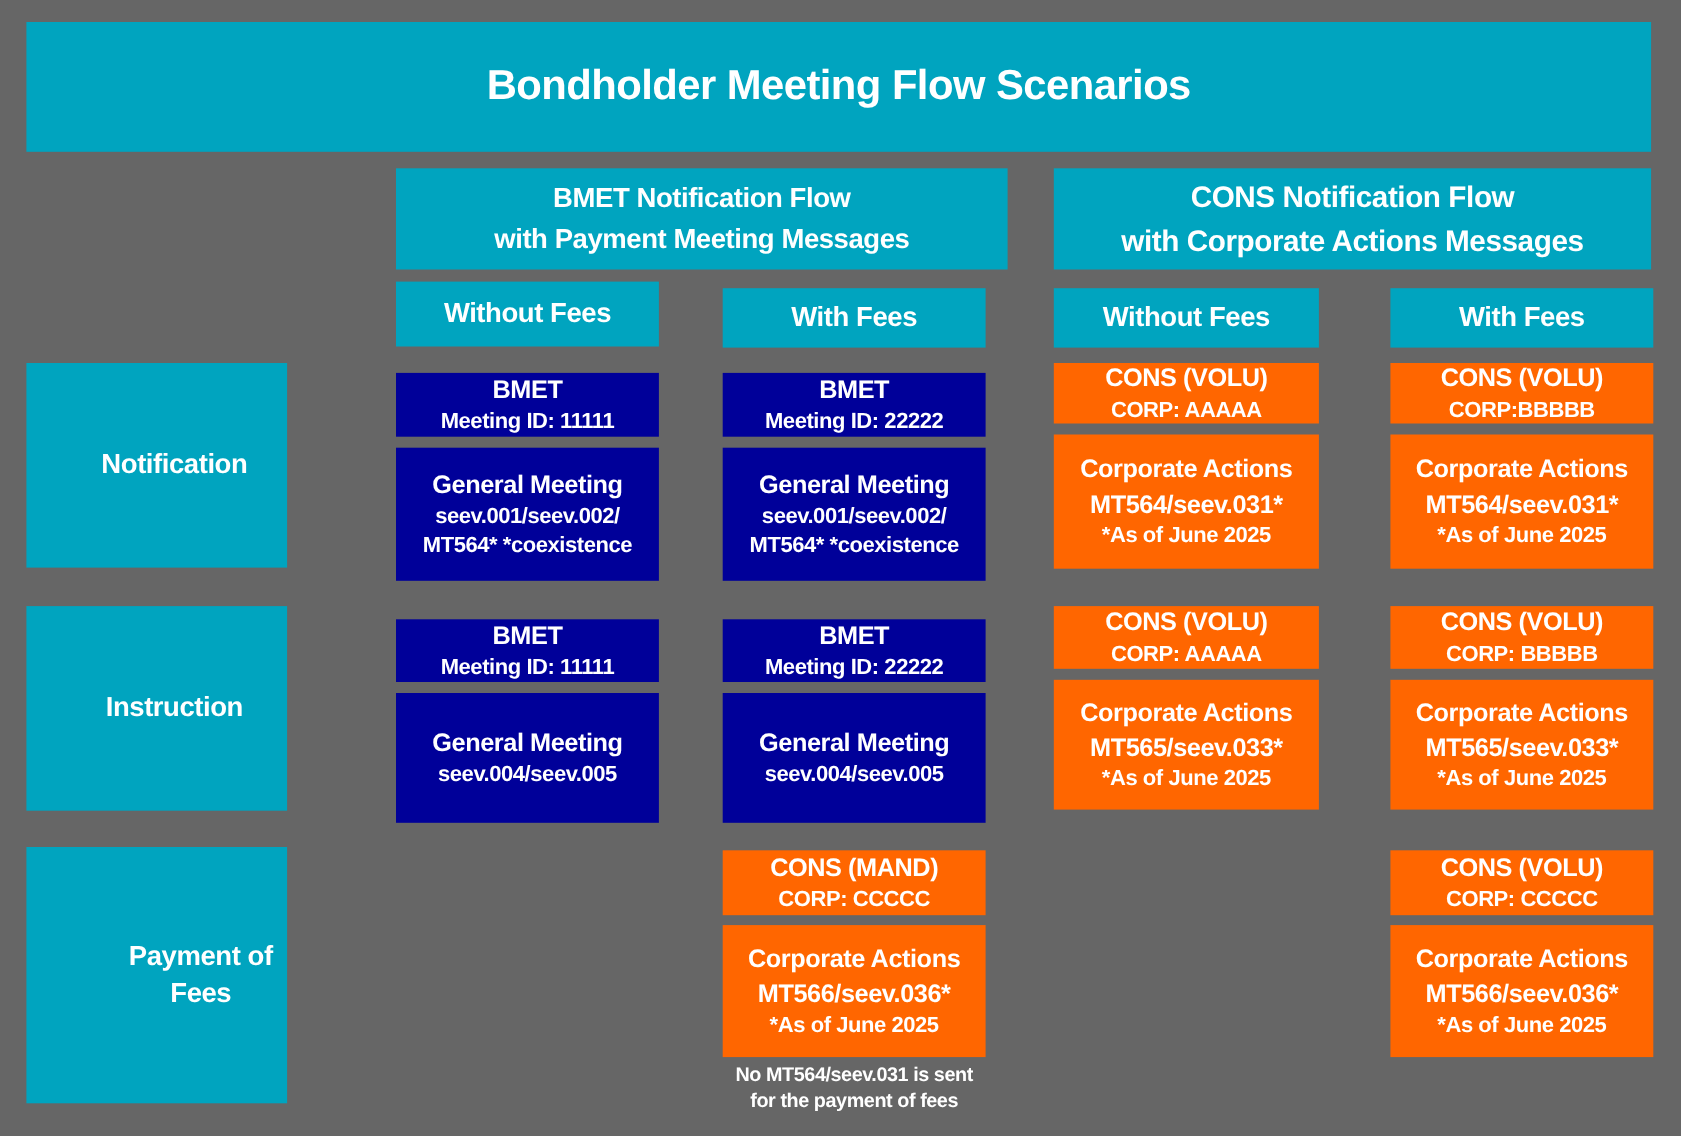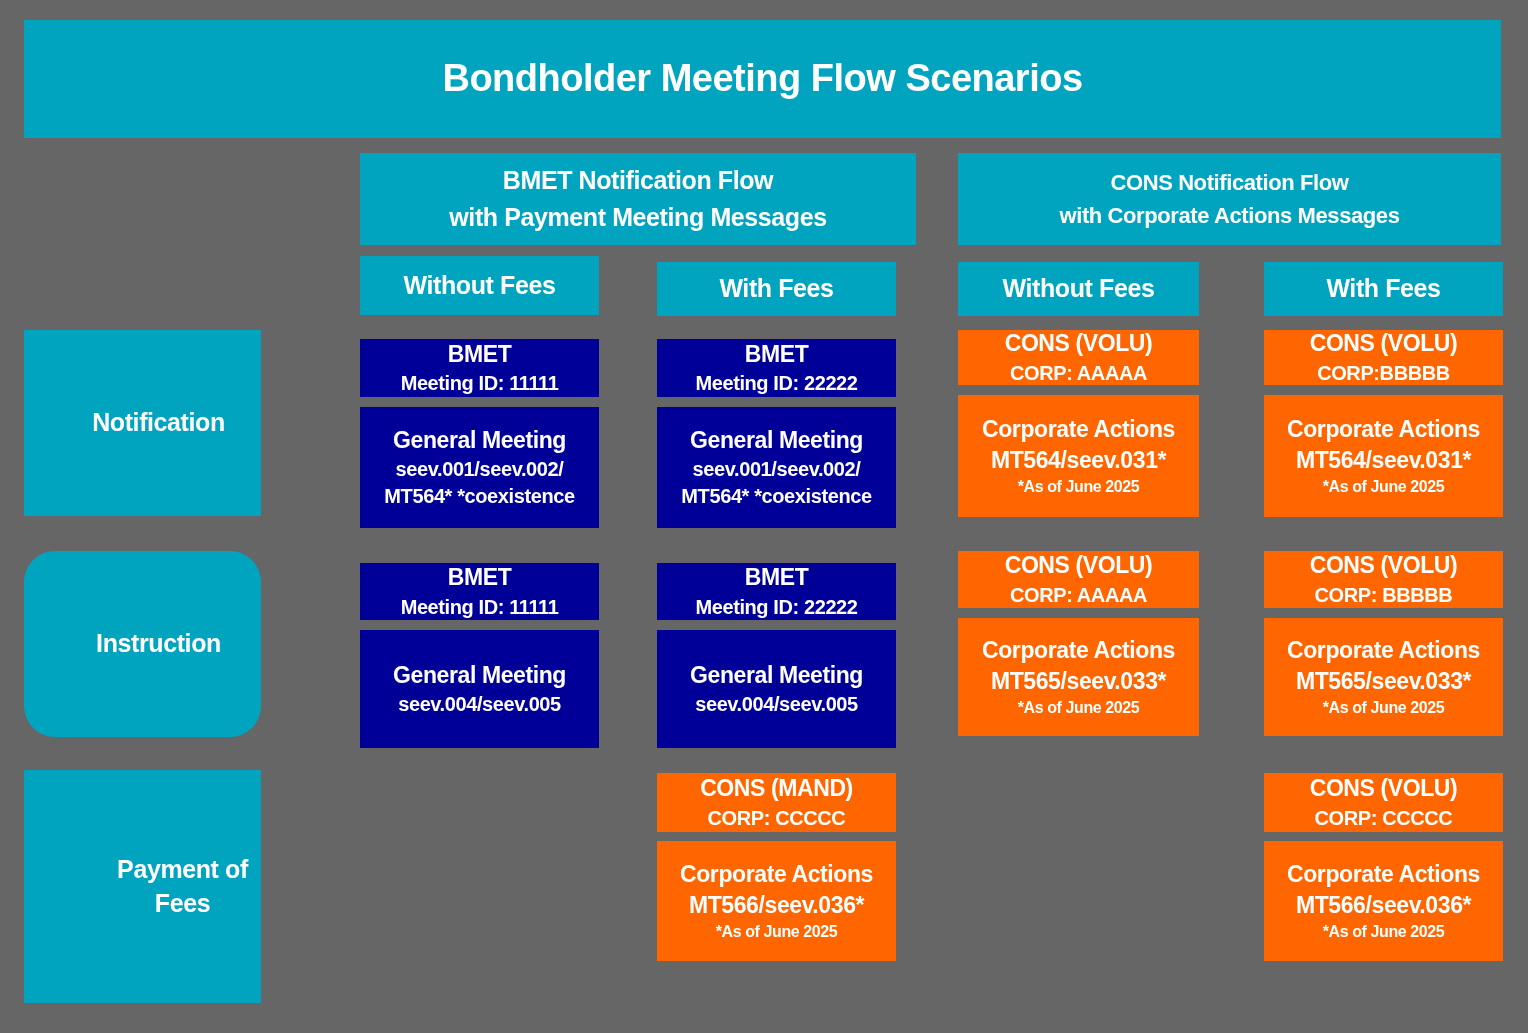--- a/index.html
+++ b/index.html
@@ -36,53 +36,53 @@
     line-height:1.35;
   }
   .teal{background:var(--teal);}
   .blue{background:var(--blue);margin-top:14px;}
   .orange{background:var(--orange);}
 
   
   .title-bar{left:24px;top:20px;width:1477px;height:118px;font-size:38px;letter-spacing:-0.5px;}
   
   .group-bmet{left:360px;top:153px;width:556px;height:92px;font-size:25px;line-height:1.5;}
-  .group-cons{left:958px;top:153px;width:543px;height:92px;font-size:22px;line-height:1.5;}
+  .group-cons{left:958px;top:153px;width:543px;height:92px;font-size:27px;line-height:1.5;}
   
   .colhead{font-size:25px;}
   .ch1{left:360px;top:256px;width:239px;height:59px;}
   .ch2{left:657px;top:262px;width:239px;height:54px;}
   .ch3{left:958px;top:262px;width:241px;height:54px;}
   .ch4{left:1264px;top:262px;width:239px;height:54px;}
   
   .rowlabel{left:24px;width:237px;font-size:25px;}
   .rowlabel .wrap{max-width:175px;margin-left:32px;}
   .rl-notif{top:330px;height:186px;}
-  .rl-instr{top:551px;height:186px;border-radius:31px;}
+  .rl-instr{top:551px;height:186px;}
   .rl-pay{top:770px;height:233px;padding-left:48px;}
   
   .c1{left:360px;width:239px;}
   .c2{left:657px;width:239px;}
   .c3{left:958px;width:241px;}
   .c4{left:1264px;width:239px;}
   
   .r-notif-top{top:325px;height:58px;}
   .r-notif-top.orange{top:330px;height:55px;}
   .r-notif-main{top:393px;height:121px;}
   .r-notif-main.orange{top:395px;height:122px;}
   .r-instr-top{top:549px;height:57px;}
   .r-instr-top.orange{top:551px;height:57px;}
   .r-instr-main{top:616px;height:118px;}
   .r-instr-main.orange{top:618px;height:118px;}
   .r-pay-top{top:773px;height:59px;}
   .r-pay-main{top:841px;height:120px;}
   
   .ln-big{font-size:23px;}
   .ln-med{font-size:20px;}
-  .ln-sm{font-size:16px;}
+  .ln-sm{font-size:20px;}
   
   .note{
     position:absolute;
     left:652px;top:966px;width:249px;
     text-align:center;font-weight:700;font-size:18px;
     letter-spacing:-0.4px;line-height:1.3;color:var(--text);
   }
 </style>
 </head>
 <body>
@@ -205,20 +205,24 @@
 
   <div class="box orange c2 r-pay-top">
     <div class="ln-big">CONS (MAND)</div>
     <div class="ln-med">CORP: CCCCC</div>
   </div>
   <div class="box orange c2 r-pay-main">
     <div class="ln-big">Corporate Actions</div>
     <div class="ln-big">MT566/seev.036*</div>
     <div class="ln-sm">*As of June 2025</div>
   </div>
+  <div class="note">
+    <div>No MT564/seev.031 is sent</div>
+    <div>for the payment of fees</div>
+  </div>
 
   <div class="box orange c4 r-pay-top">
     <div class="ln-big">CONS (VOLU)</div>
     <div class="ln-med">CORP: CCCCC</div>
   </div>
   <div class="box orange c4 r-pay-main">
     <div class="ln-big">Corporate Actions</div>
     <div class="ln-big">MT566/seev.036*</div>
     <div class="ln-sm">*As of June 2025</div>
   </div>

